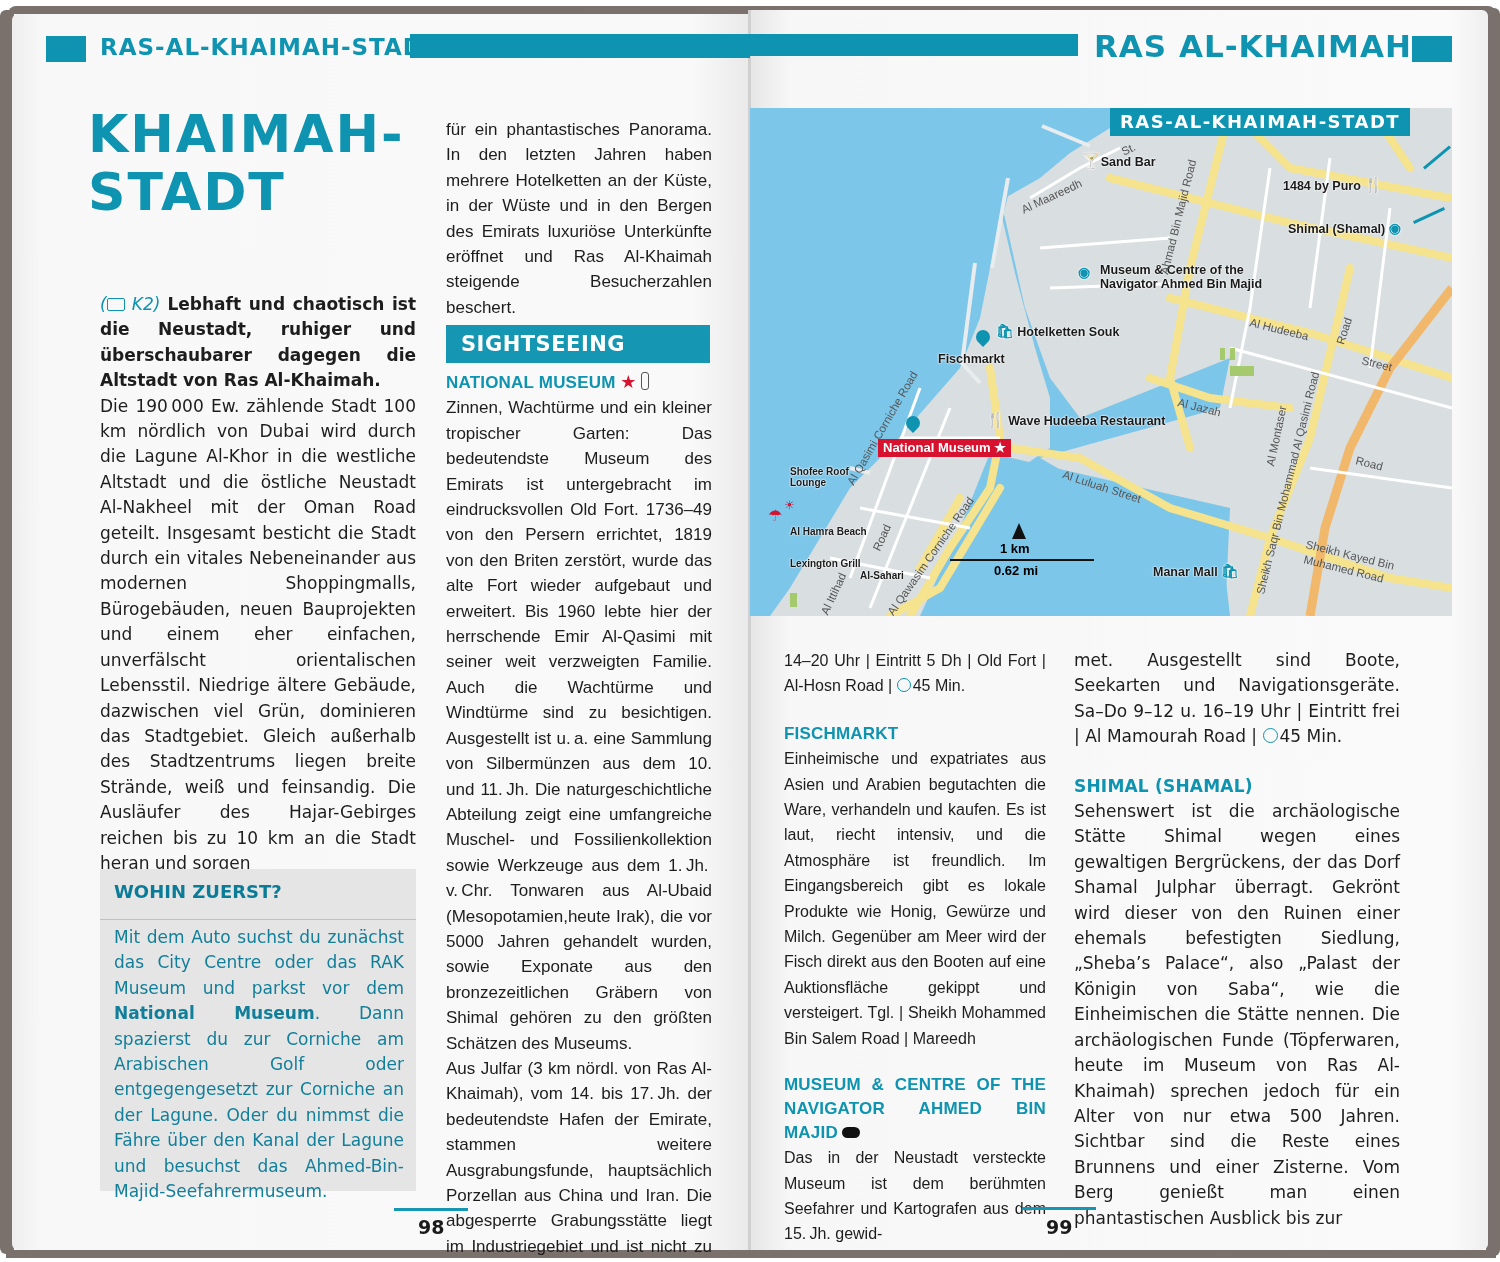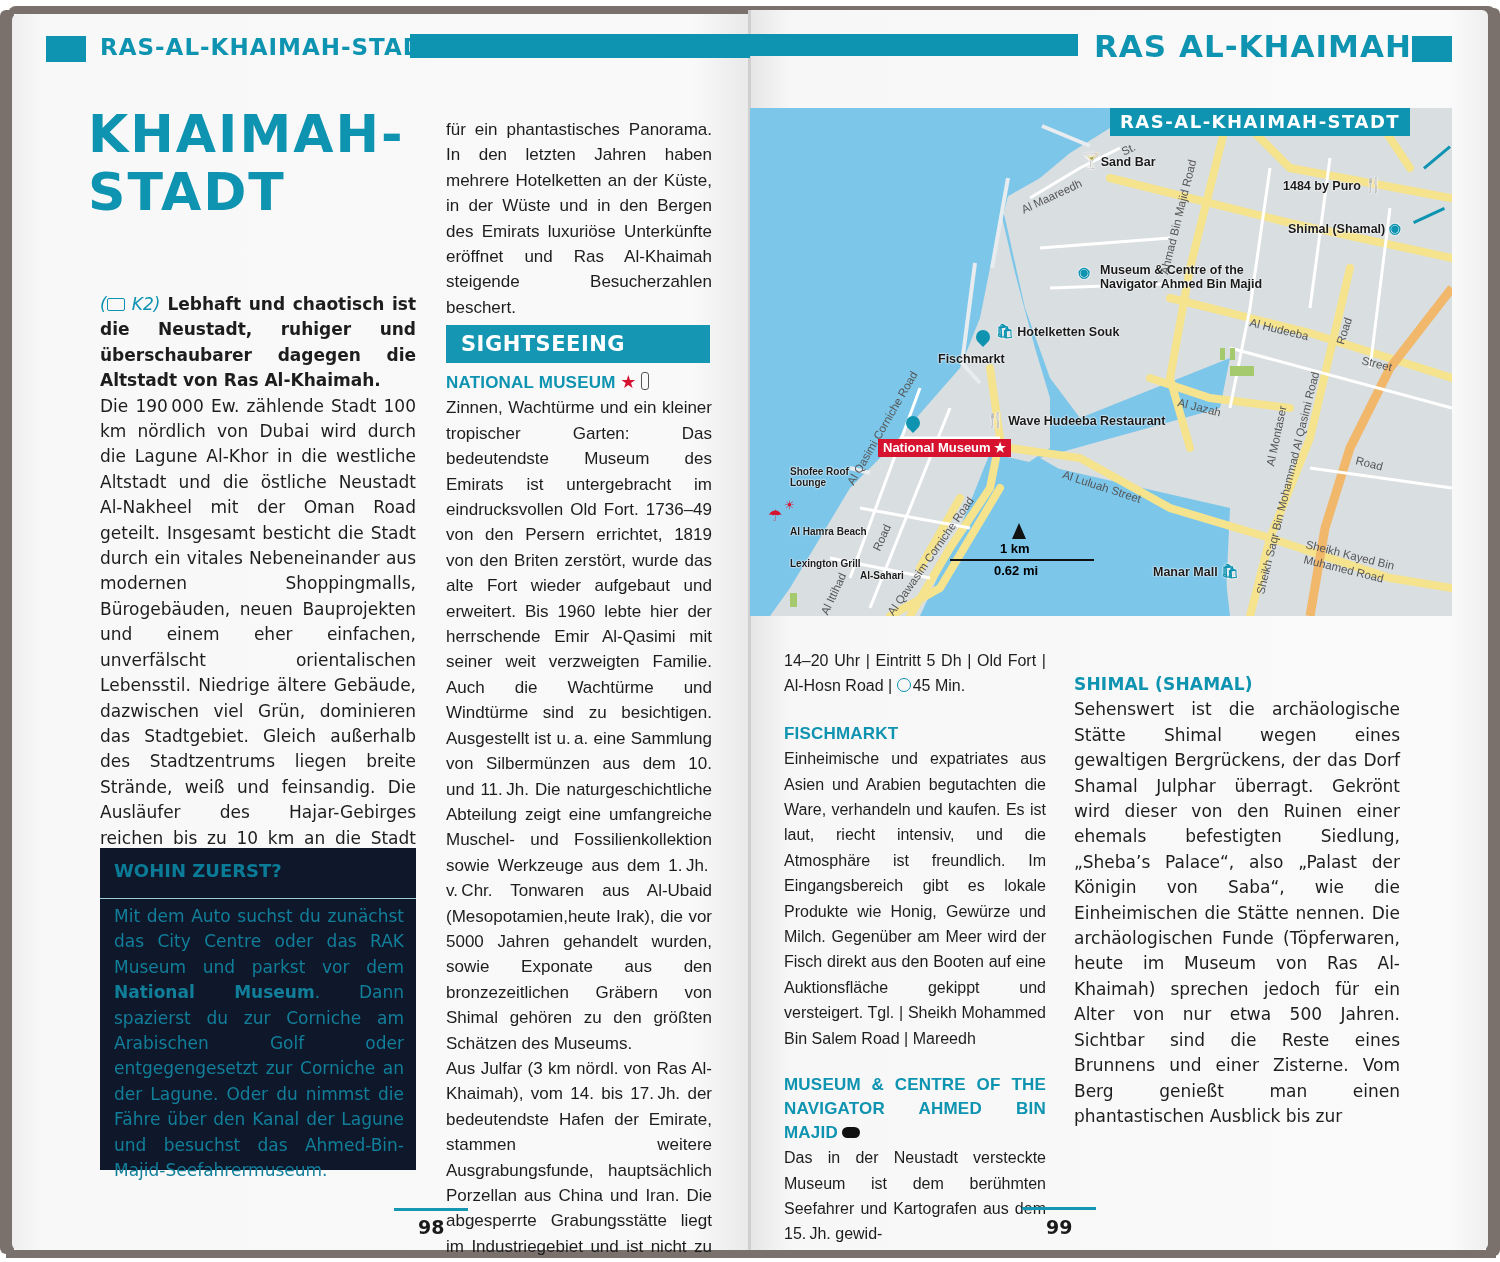--- a/index.html
+++ b/index.html
@@ -17,21 +17,21 @@
   .big-title { position:absolute; left:88px; top:105px; color:#0e93b0; font-family:"DejaVu Sans", sans-serif; font-weight:bold; font-size:52px; line-height:58px; letter-spacing:2px; }
   .body-text { position:absolute; font-family:"DejaVu Sans", sans-serif; color:#1d1d1d; font-size:17px; line-height:25.4px; text-align:justify; }
   .body-text p { margin:0; }
   .cond { font-family:"Liberation Sans", sans-serif; }
   .lead { font-weight:bold; }
   .ref { color:#0e93b0; font-style:italic; font-weight:normal; }
   .teal { color:#0e93b0; }
   .ital { }
   .sec-bar { position:absolute; background:#1596b2; color:#fff; font-weight:bold; font-size:21px; letter-spacing:0.5px; padding-left:15px; box-sizing:border-box; line-height:38px; }
   .sub-head { color:#0e93b0; font-weight:bold; font-size:17px; letter-spacing:0.2px; }
-  .tip-box { position:absolute; left:100px; top:848px; width:316px; height:322px; background:#0f172a; }
+  .tip-box { position:absolute; left:100px; top:869px; width:316px; height:322px; background:#e5e5e5; }
   .tip-head { position:absolute; left:14px; top:12px; color:#0b7c98; font-weight:bold; font-size:18px; }
   .tip-sep { position:absolute; left:0; top:50px; width:316px; height:1px; background:#9ccfdb; }
   .tip-body { position:absolute; left:14px; top:56px; width:290px; color:#117f9a; font-size:17px; line-height:25.4px; text-align:justify; }
   .page-num { position:absolute; font-weight:bold; font-size:19px; color:#1a1a1a; }
   .page-rule { position:absolute; height:3px; background:#1596b2; }
 
   
   .map { position:absolute; left:750px; top:108px; width:702px; height:508px; overflow:hidden; background:#d9dee0; }
   .map-label { position:absolute; font-family:"Liberation Sans", sans-serif; font-weight:bold; font-size:12.5px; color:#1a1a1a; white-space:nowrap; text-shadow:0 0 2px #fff,0 0 2px #fff; }
   .street { position:absolute; font-family:"Liberation Sans", sans-serif; font-size:11.5px; color:#555; white-space:nowrap; transform-origin:left center; }
@@ -203,19 +203,20 @@
 
   <div class="body-text cond" style="left:784px;top:648px;width:262px;font-size:16px;">
     <p class="ital"><span>14–20 Uhr | Eintritt 5 Dh | Old Fort | Al-Hosn Road | </span><span style="display:inline-block;width:12px;height:12px;border:1.5px solid #0e93b0;border-radius:50%;vertical-align:-1px;margin-right:2px;"></span><span>45 Min.</span></p>
     <p style="margin-top:22px;"><span class="sub-head">FISCHMARKT</span></p>
     <p><span>Einheimische und </span><span class="ital">expatriates</span><span> aus Asien und Arabien begutachten die Ware, verhandeln und kaufen. Es ist laut, riecht intensiv, und die Atmosphäre ist freundlich. Im Eingangsbereich gibt es lokale Produkte wie Honig, Gewürze und Milch. Gegenüber am Meer wird der Fisch direkt aus den Booten auf eine Auktionsfläche gekippt und versteigert. </span><span class="ital">Tgl. | Sheikh Mohammed Bin Salem Road | Mareedh</span></p>
     <p style="margin-top:22px;line-height:24px;"><span class="sub-head">MUSEUM &amp; CENTRE OF THE NAVIGATOR AHMED BIN MAJID</span> <span style="display:inline-block;width:18px;height:11px;background:#111;border-radius:6px;vertical-align:0;"></span></p>
     <p>Das in der Neustadt versteckte Museum ist dem berühmten Seefahrer und Kartografen aus dem 15. Jh. gewid-</p>
   </div>
 
   <div class="body-text" style="left:1074px;top:648px;width:326px;">
+    <p><span>met. Ausgestellt sind Boote, Seekarten und Navigationsgeräte. </span><span class="ital">Sa–Do 9–12 u. 16–19 Uhr | Eintritt frei | Al Mamourah Road | </span><span style="display:inline-block;width:13px;height:13px;border:1.5px solid #0e93b0;border-radius:50%;vertical-align:-1px;margin-right:2px;"></span><span class="ital">45 Min.</span></p>
     <p style="margin-top:24px;"><span class="sub-head">SHIMAL (SHAMAL)</span></p>
     <p>Sehenswert ist die archäologische Stätte Shimal wegen eines gewaltigen Bergrückens, der das Dorf Shamal Julphar überragt. Gekrönt wird dieser von den Ruinen einer ehemals befestigten Siedlung, „Sheba’s Palace“, also „Palast der Königin von Saba“, wie die Einheimischen die Stätte nennen. Die archäologischen Funde (Töpferwaren, heute im Museum von Ras Al-Khaimah) sprechen jedoch für ein Alter von nur etwa 500 Jahren. Sichtbar sind die Reste eines Brunnens und einer Zisterne. Vom Berg genießt man einen phantastischen Ausblick bis zur</p>
   </div>
 
   <div class="page-rule" style="left:1022px;top:1207px;width:74px;"></div>
   <div class="page-num" style="left:1046px;top:1216px;">99</div>
 </div>
 
 </body></html>

